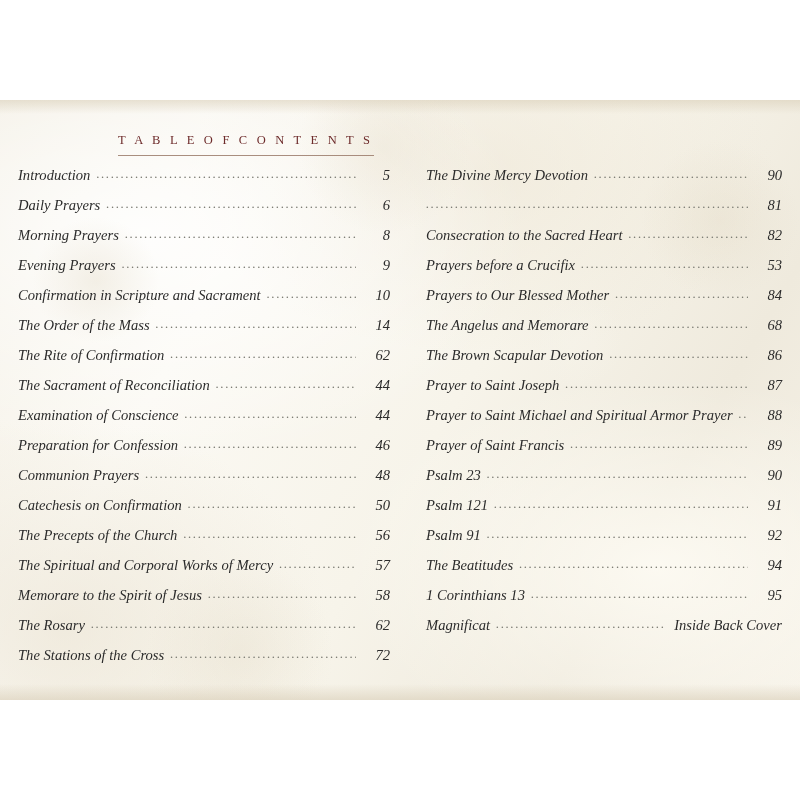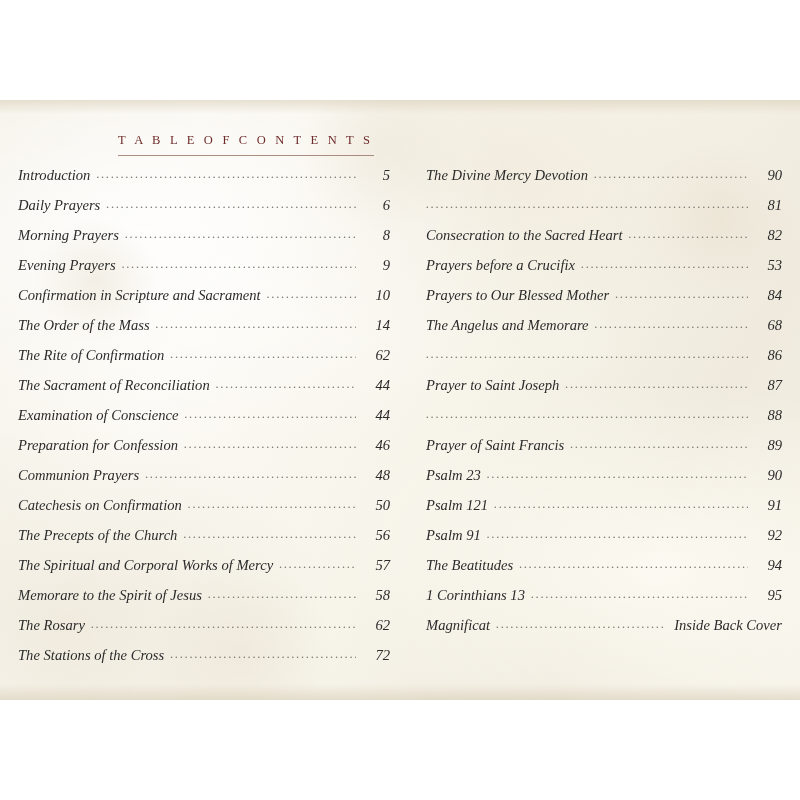--- a/index.html
+++ b/index.html
@@ -257,29 +257,31 @@
             <span class="toc-title">Prayers to Our Blessed Mother</span>
             <span class="toc-dots">....................................................................................................</span>
             <span class="toc-page num">84</span>
           </div>
           <div class="toc-row">
             <span class="toc-title">The Angelus and Memorare</span>
             <span class="toc-dots">....................................................................................................</span>
             <span class="toc-page num">68</span>
           </div>
           <div class="toc-row">
+            <span class="toc-title">The Brown Scapular Devotion</span>
             <span class="toc-dots">....................................................................................................</span>
             <span class="toc-page num">86</span>
           </div>
           <div class="toc-row">
             <span class="toc-title">Prayer to Saint Joseph</span>
             <span class="toc-dots">....................................................................................................</span>
             <span class="toc-page num">87</span>
           </div>
           <div class="toc-row">
+            <span class="toc-title">Prayer to Saint Michael and Spiritual Armor Prayer</span>
             <span class="toc-dots">....................................................................................................</span>
             <span class="toc-page num">88</span>
           </div>
           <div class="toc-row">
             <span class="toc-title">Prayer of Saint Francis</span>
             <span class="toc-dots">....................................................................................................</span>
             <span class="toc-page num">89</span>
           </div>
           <div class="toc-row">
             <span class="toc-title">Psalm 23</span>

